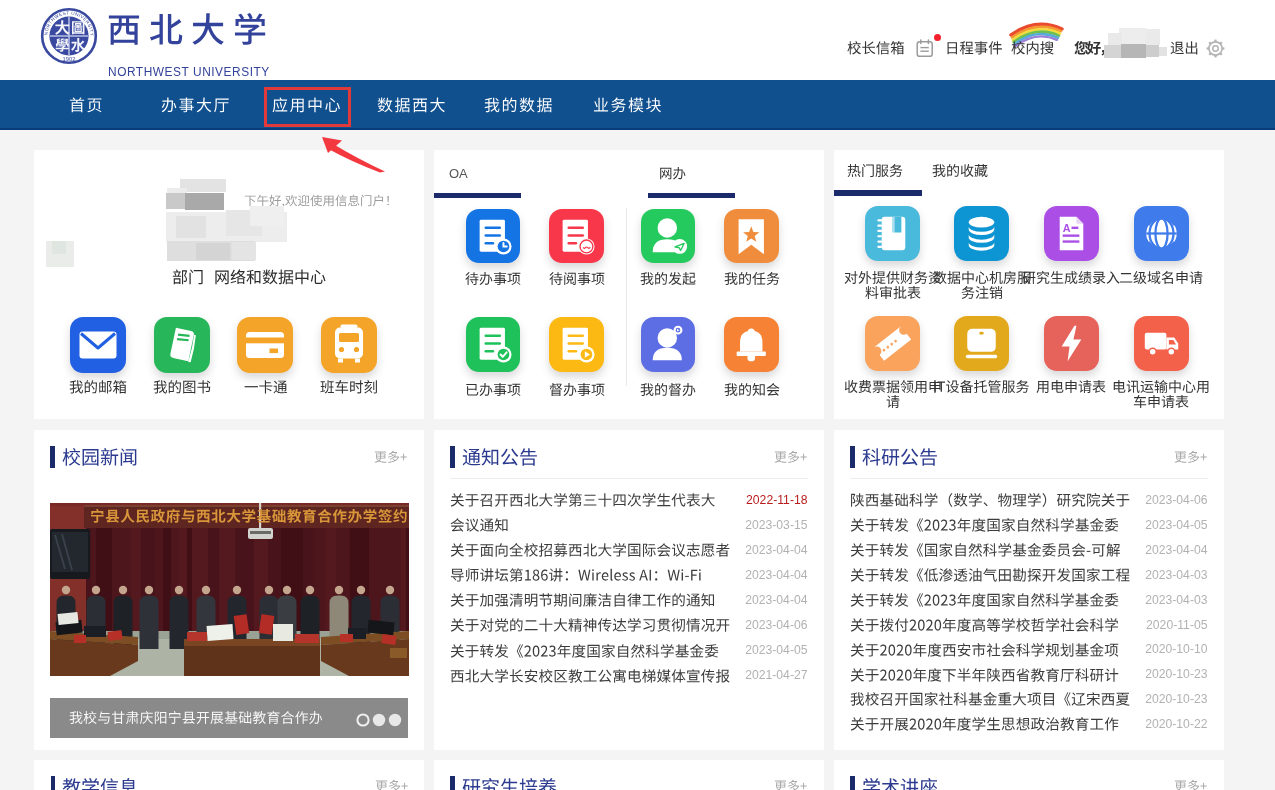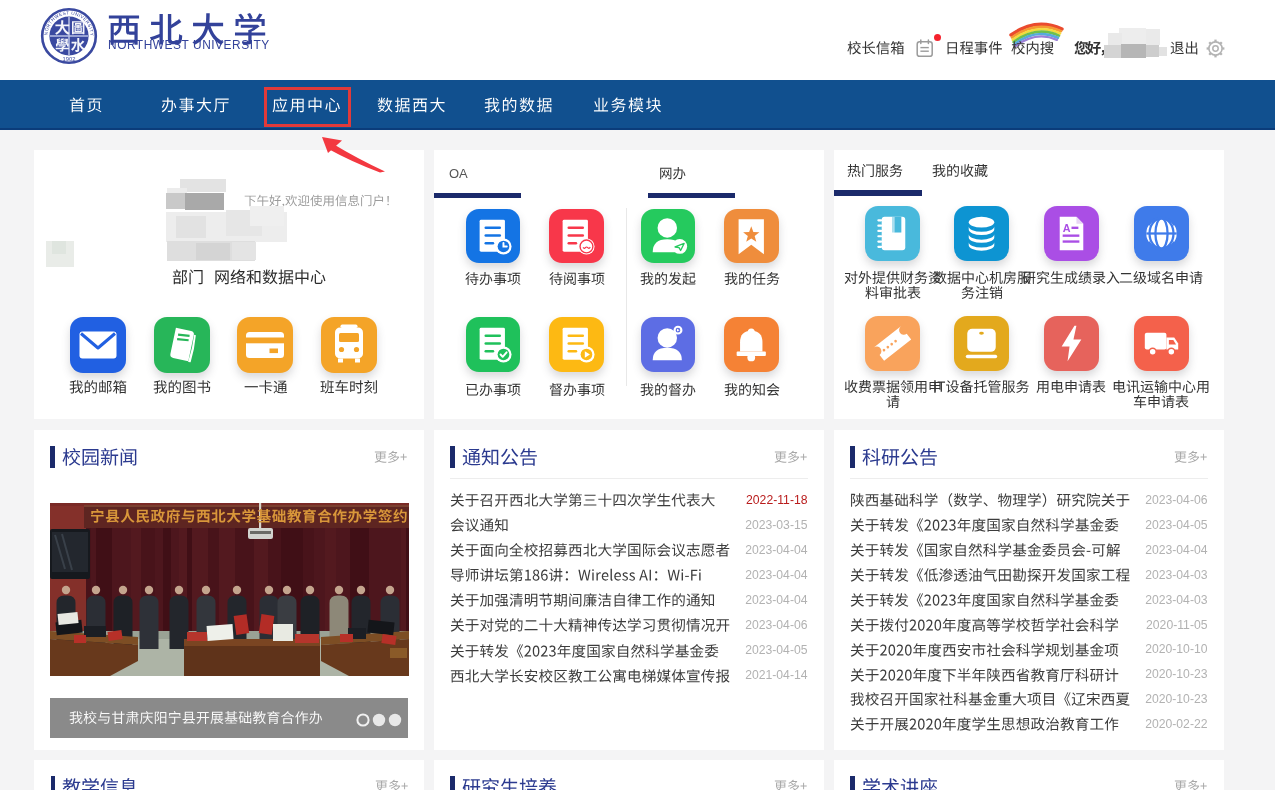--- a/index.html
+++ b/index.html
@@ -317,21 +317,21 @@
       </g>
 </svg>
     <svg style="position:absolute;left:107.0px;top:6.2px;overflow:visible;" width="168.0" height="47.6">
       <g fill="#33429a" transform="translate(0,36.04) scale(0.03400)">
         <use href="#g4" x="0"></use>
         <use href="#g5" x="1235"></use>
         <use href="#g6" x="2471"></use>
         <use href="#g7" x="3706"></use>
       </g>
     </svg>
-    <div style="position:absolute;font-family:'Liberation Sans',sans-serif;font-size:11.9px;color:#33429a;line-height:14.28px;height:14.28px;top:38px;white-space:nowrap;letter-spacing:0.55px;left:108px;">NORTHWEST UNIVERSITY</div>
+    <div style="position:absolute;font-family:'Liberation Sans',sans-serif;font-size:11.9px;color:#33429a;line-height:14.28px;height:14.28px;top:65px;white-space:nowrap;letter-spacing:0.55px;left:108px;">NORTHWEST UNIVERSITY</div>
     <svg style="position:absolute;left:847.0px;top:38.2px;overflow:visible;" width="57.6" height="20.2">
       <g fill="#333" transform="translate(0,15.26) scale(0.01440)">
         <use href="#g8" x="0"></use>
         <use href="#g9" x="1000"></use>
         <use href="#g10" x="2000"></use>
         <use href="#g11" x="3000"></use>
       </g>
     </svg>
     <svg style="position:absolute;left:916px;top:39px" width="18" height="19" viewBox="0 0 18 19">
 <rect x="1.2" y="2.8" width="15" height="14.5" rx="2.4" fill="#fff" stroke="#9b9b9b" stroke-width="1.5"></rect>
@@ -1250,21 +1250,21 @@
         <use href="#g238" x="11113"></use>
         <use href="#g116" x="12123"></use>
         <use href="#g239" x="13134"></use>
         <use href="#g240" x="14144"></use>
         <use href="#g241" x="15154"></use>
         <use href="#g242" x="16164"></use>
         <use href="#g217" x="17175"></use>
         <use href="#g243" x="18185"></use>
       </g>
     </svg>
-    <div style="position:absolute;font-family:'Liberation Sans',sans-serif;font-size:12.2px;color:#b2b2b2;line-height:14.64px;height:14.64px;top:668.43px;white-space:nowrap;right:467.5px;">2021-04-14</div>
+    <div style="position:absolute;font-family:'Liberation Sans',sans-serif;font-size:12.2px;color:#b2b2b2;line-height:14.64px;height:14.64px;top:668.43px;white-space:nowrap;right:467.5px;">2021-04-27</div>
     <div style="position:absolute;left:833.5px;top:430px;width:390.5px;height:320px;background:#ffffff;"></div>
     <div style="position:absolute;left:850px;top:446px;width:4.5px;height:22px;background:#1b2a6b;"></div>
     <svg style="position:absolute;left:861.5px;top:443.7px;overflow:visible;" width="76.0" height="26.6">
       <g fill="#2b3a8f" transform="translate(0,20.14) scale(0.01900)">
         <use href="#g233" x="0"></use>
         <use href="#g94" x="1000"></use>
         <use href="#g160" x="2000"></use>
         <use href="#g161" x="3000"></use>
       </g>
     </svg>
@@ -1514,21 +1514,21 @@
         <use href="#g279" x="10343"></use>
         <use href="#g280" x="11354"></use>
         <use href="#g281" x="12364"></use>
         <use href="#g282" x="13374"></use>
         <use href="#g156" x="14384"></use>
         <use href="#g157" x="15395"></use>
         <use href="#g213" x="16405"></use>
         <use href="#g159" x="17415"></use>
       </g>
     </svg>
-    <div style="position:absolute;font-family:'Liberation Sans',sans-serif;font-size:12.2px;color:#b2b2b2;line-height:14.64px;height:14.64px;top:717.18px;white-space:nowrap;right:67.5px;">2020-02-22</div>
+    <div style="position:absolute;font-family:'Liberation Sans',sans-serif;font-size:12.2px;color:#b2b2b2;line-height:14.64px;height:14.64px;top:717.18px;white-space:nowrap;right:67.5px;">2020-10-22</div>
     <div style="position:absolute;left:34px;top:760px;width:390px;height:30px;background:#ffffff;"></div>
     <div style="position:absolute;left:50.5px;top:776px;width:4.5px;height:14px;background:#1b2a6b;"></div>
     <svg style="position:absolute;left:62.0px;top:773.7px;overflow:visible;" width="76.0" height="26.6">
       <g fill="#2b3a8f" transform="translate(0,20.14) scale(0.01900)">
         <use href="#g156" x="0"></use>
         <use href="#g166" x="1000"></use>
         <use href="#g10" x="2000"></use>
         <use href="#g48" x="3000"></use>
       </g>
     </svg>

